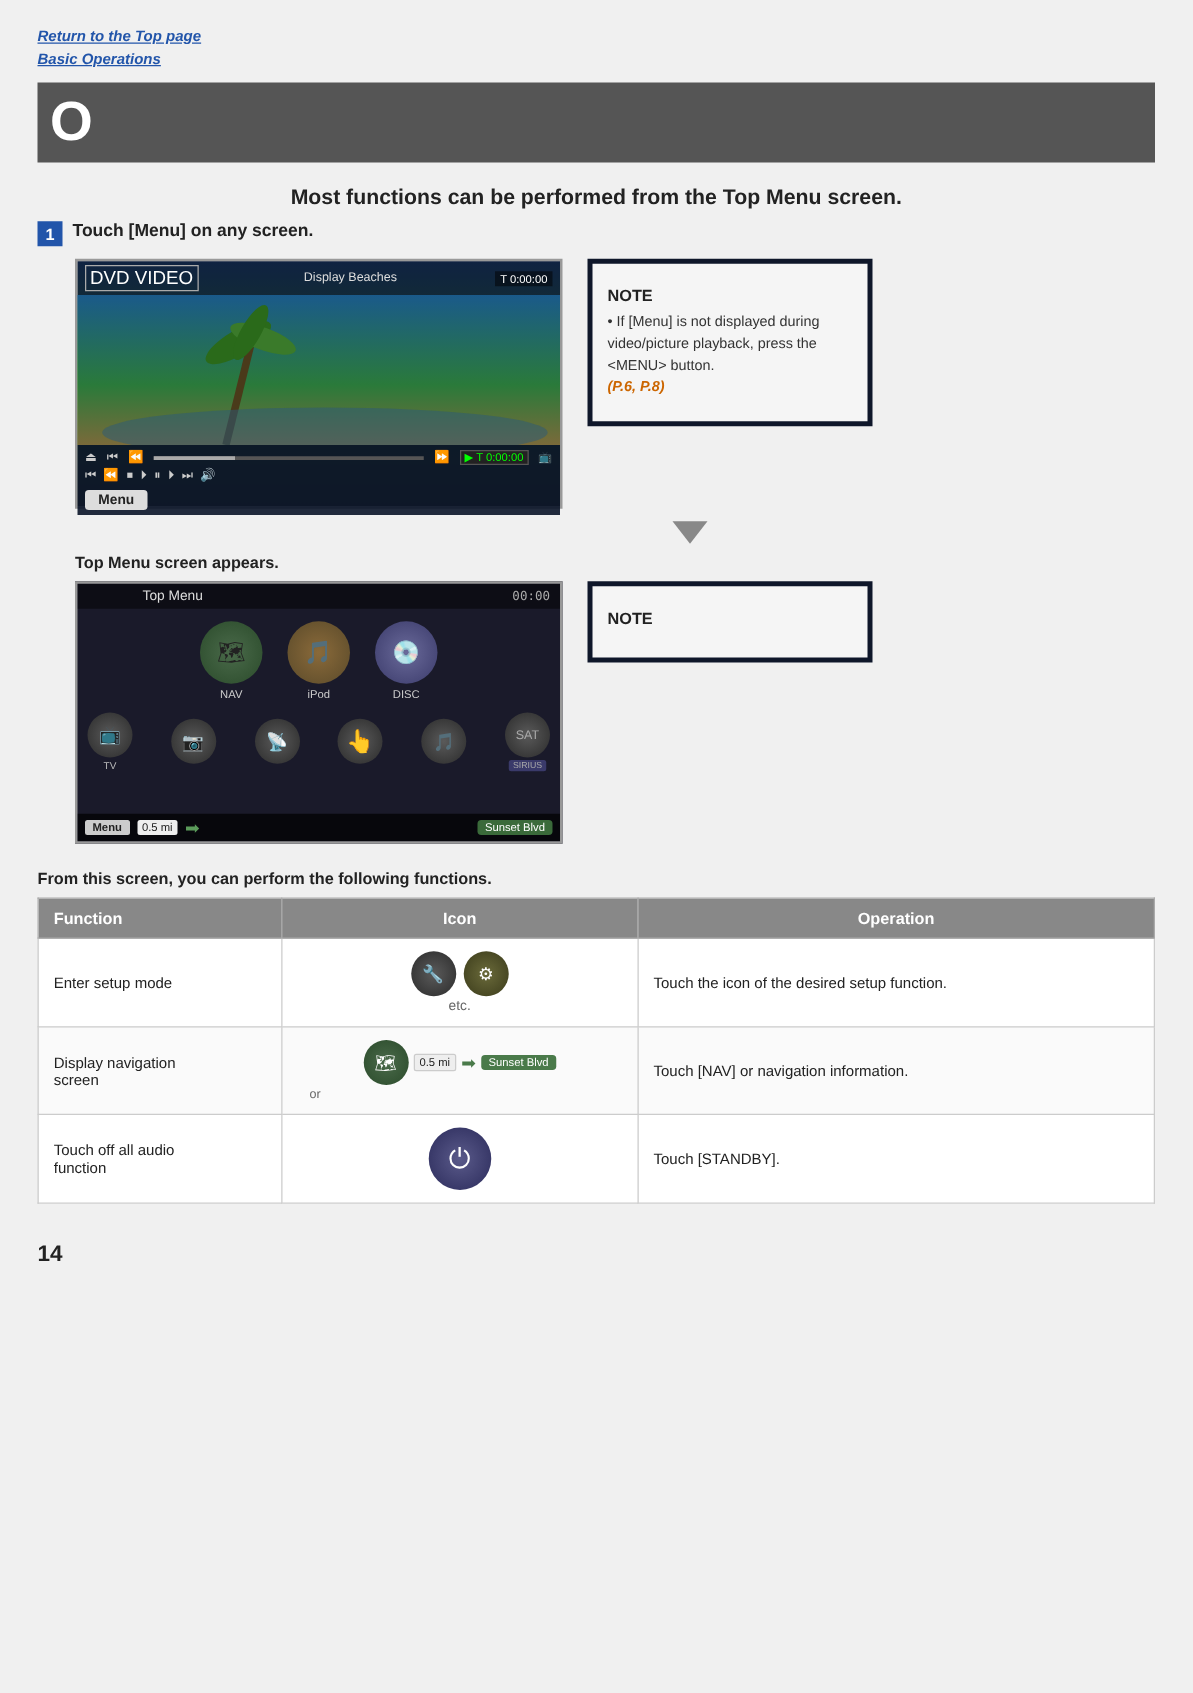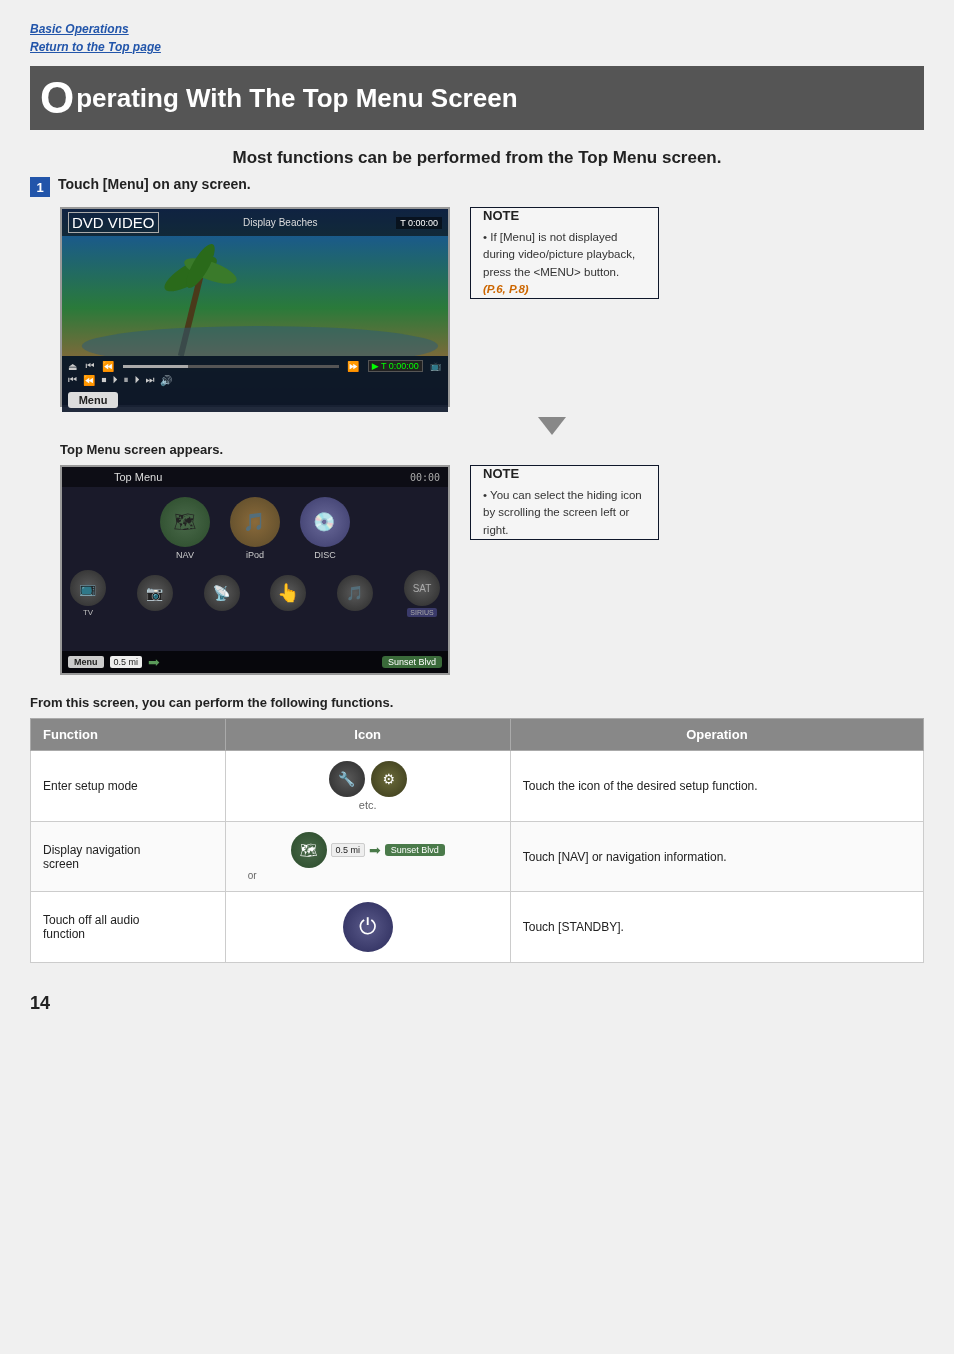--- a/index.html
+++ b/index.html
@@ -189,23 +189,23 @@
       border-radius: 3px;
       font-weight: bold;
       margin-top: 2px;
       width: 50px;
       text-align: center;
     }
 
     
     .note-box {
       background: #f5f5f5;
-      border: 1px solid #0f172a;
-      padding: 0 12px;
-      width: 189px;
+      border: 4px solid #0f172a;
+      padding: 18px 12px;
+      width: 228px;
       flex-shrink: 0;
     }
     .note-box-title {
       font-weight: bold;
       font-size: 13px;
       margin-bottom: 6px;
     }
     .note-box p {
       font-size: 11.5px;
       line-height: 1.5;
@@ -482,27 +482,26 @@
     .page-number {
       font-weight: bold;
       font-size: 18px;
       margin-top: 30px;
     }
   </style>
 </head>
 <body>
 
 <div class="breadcrumb-links">
+  <a href="#">Return to the Top page</a>
   <a href="#">Basic Operations</a>
-  <a href="#">Return to the Top page</a>
 </div>
 
 <div class="page-title-bar">
   <span class="big-o">O</span>
-  <span class="title-text">perating With The Top Menu Screen</span>
 </div>
 
 <p class="intro-text">Most functions can be performed from the Top Menu screen.</p>
 
 <div class="step-block">
   <div class="step-number">1</div>
   <span class="step-label">Touch [Menu] on any screen.</span>
 </div>
 
 <div class="screen-area">
@@ -635,23 +634,20 @@
     <div class="tm-bottom-bar">
       <div class="tm-menu-btn">Menu</div>
       <div class="tm-dist">0.5 mi</div>
       <span class="tm-arrow-icon">➡</span>
       <div class="tm-street">Sunset Blvd</div>
     </div>
   </div>
 
   <div class="note-box">
     <div class="note-box-title">NOTE</div>
-    <p>
-      <span>• </span><span>You can select the hiding icon by scrolling the screen left or right.</span>
-    </p>
   </div>
 </div>
 
 <p class="table-section-title">From this screen, you can perform the following functions.</p>
 
 <table class="functions-table">
   <thead>
     <tr>
       <th>Function</th>
       <th>Icon</th>

